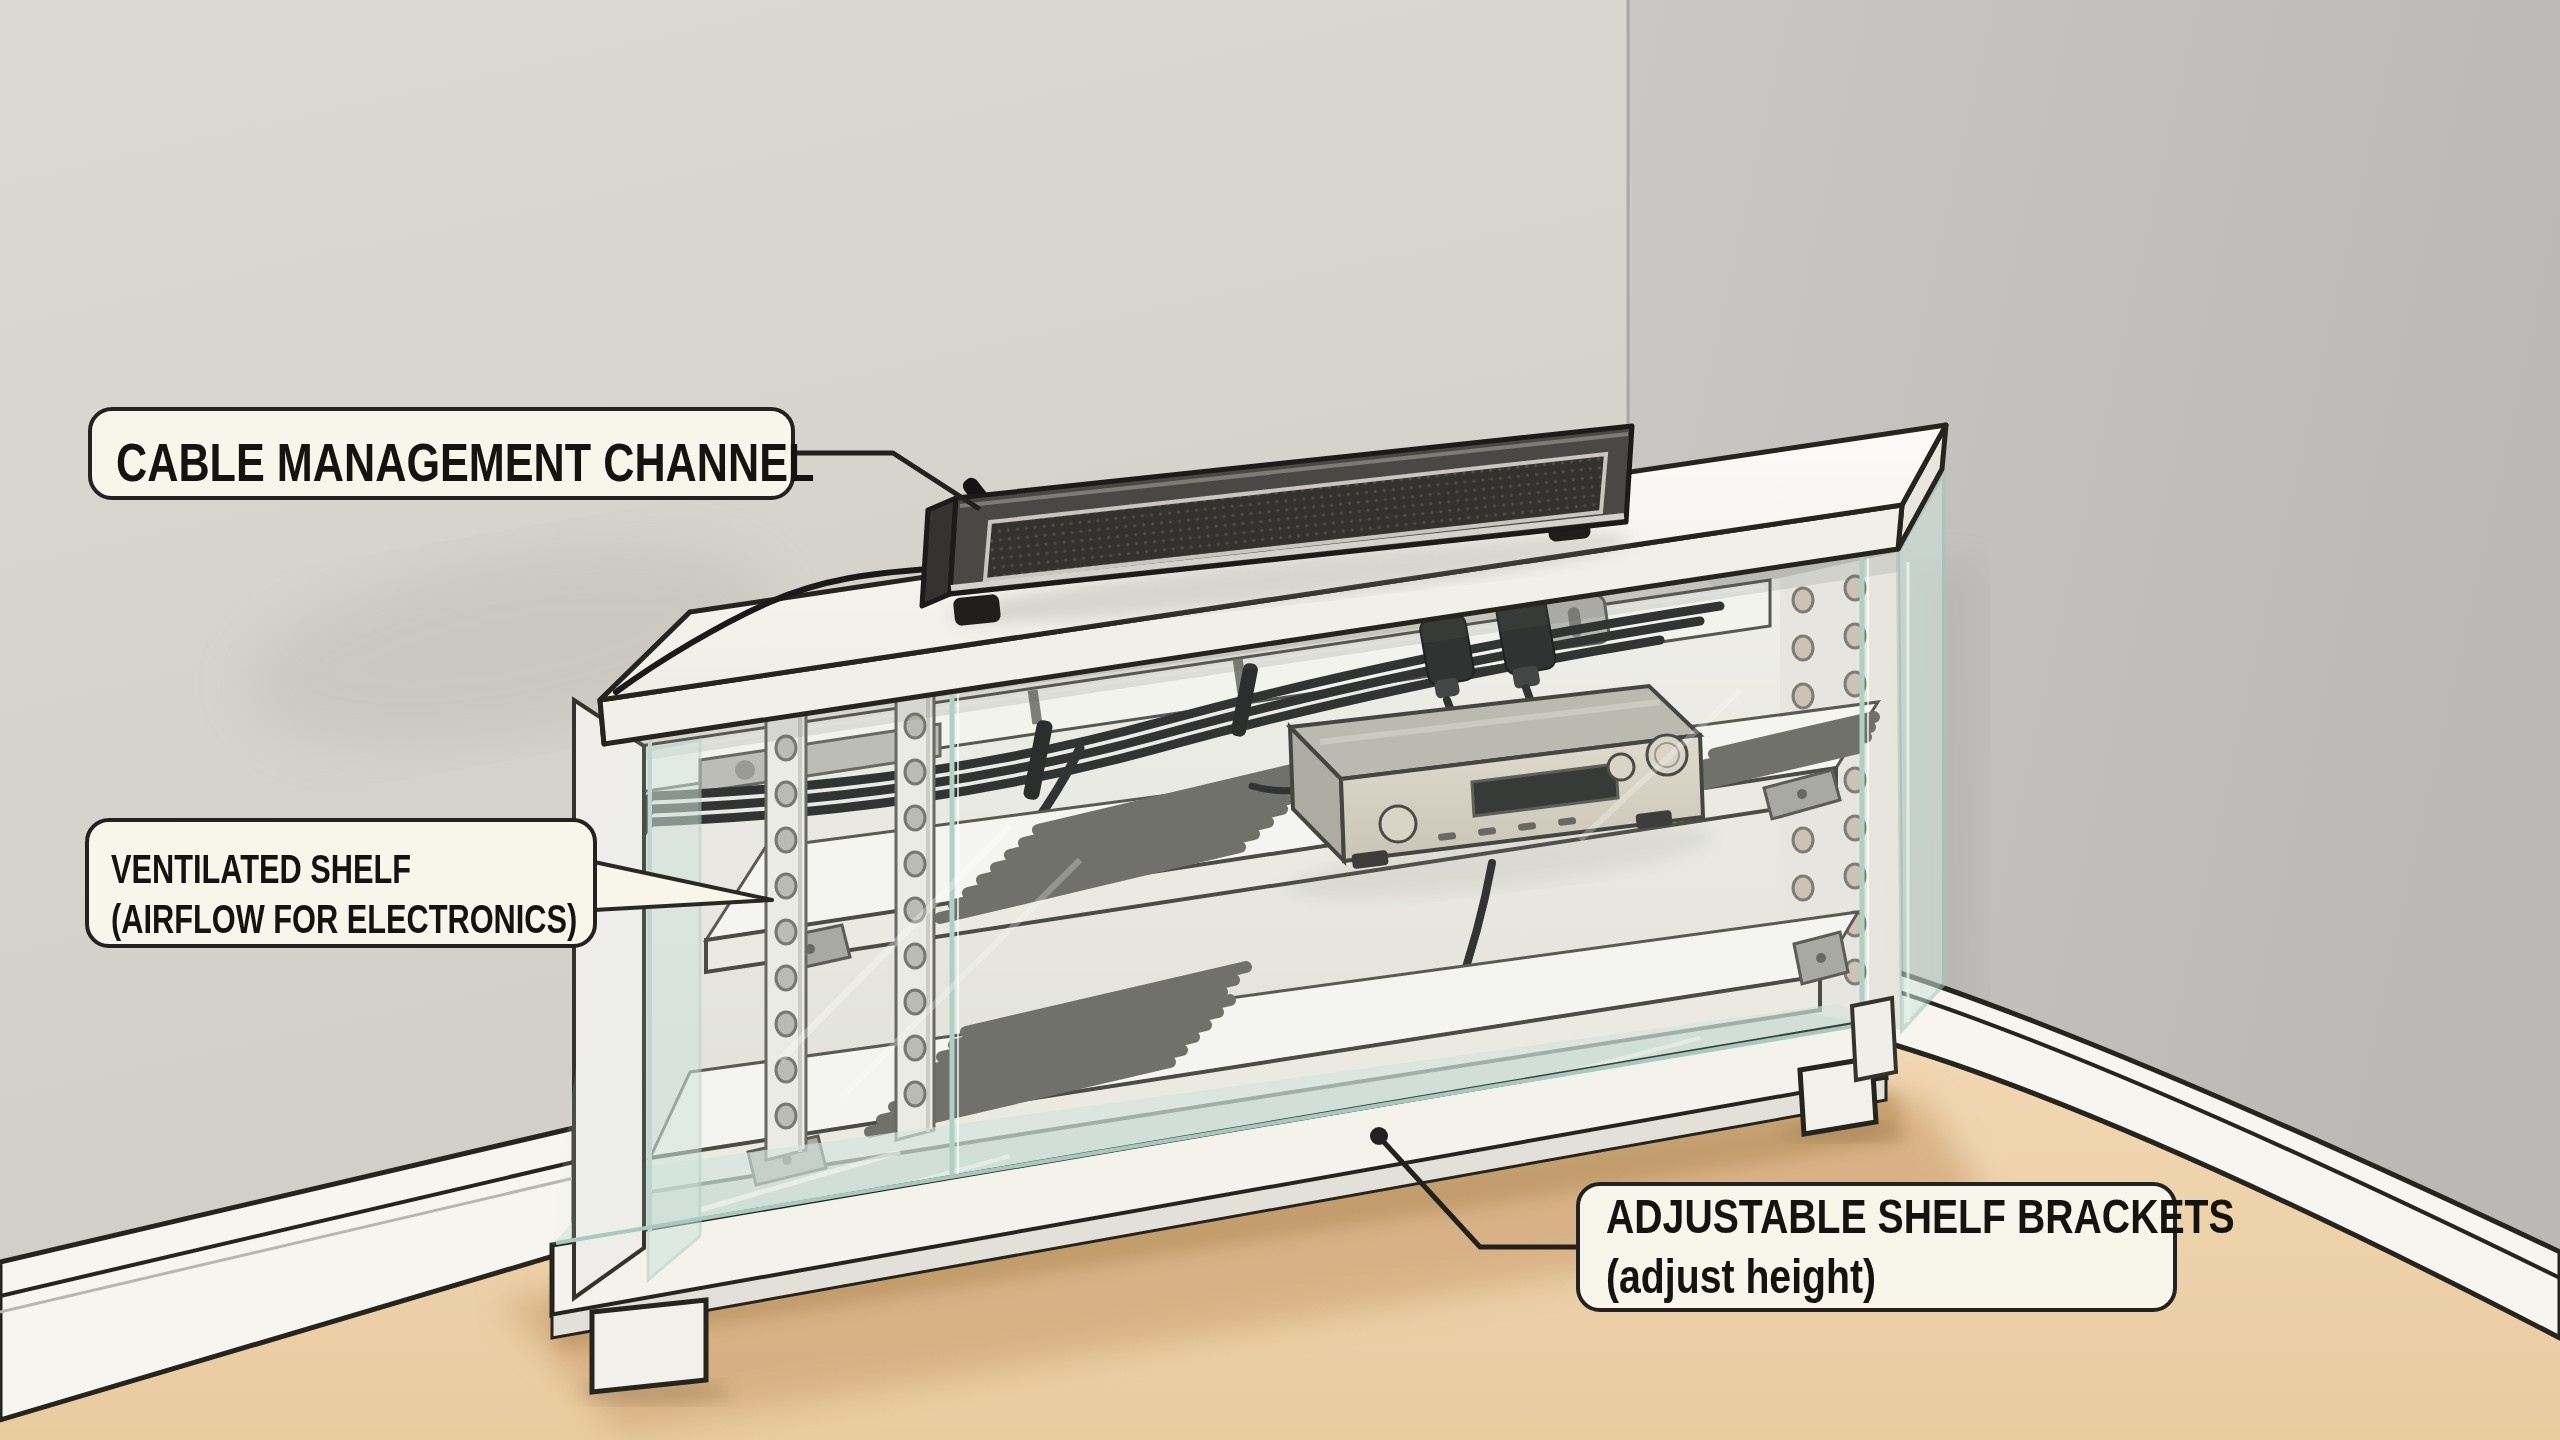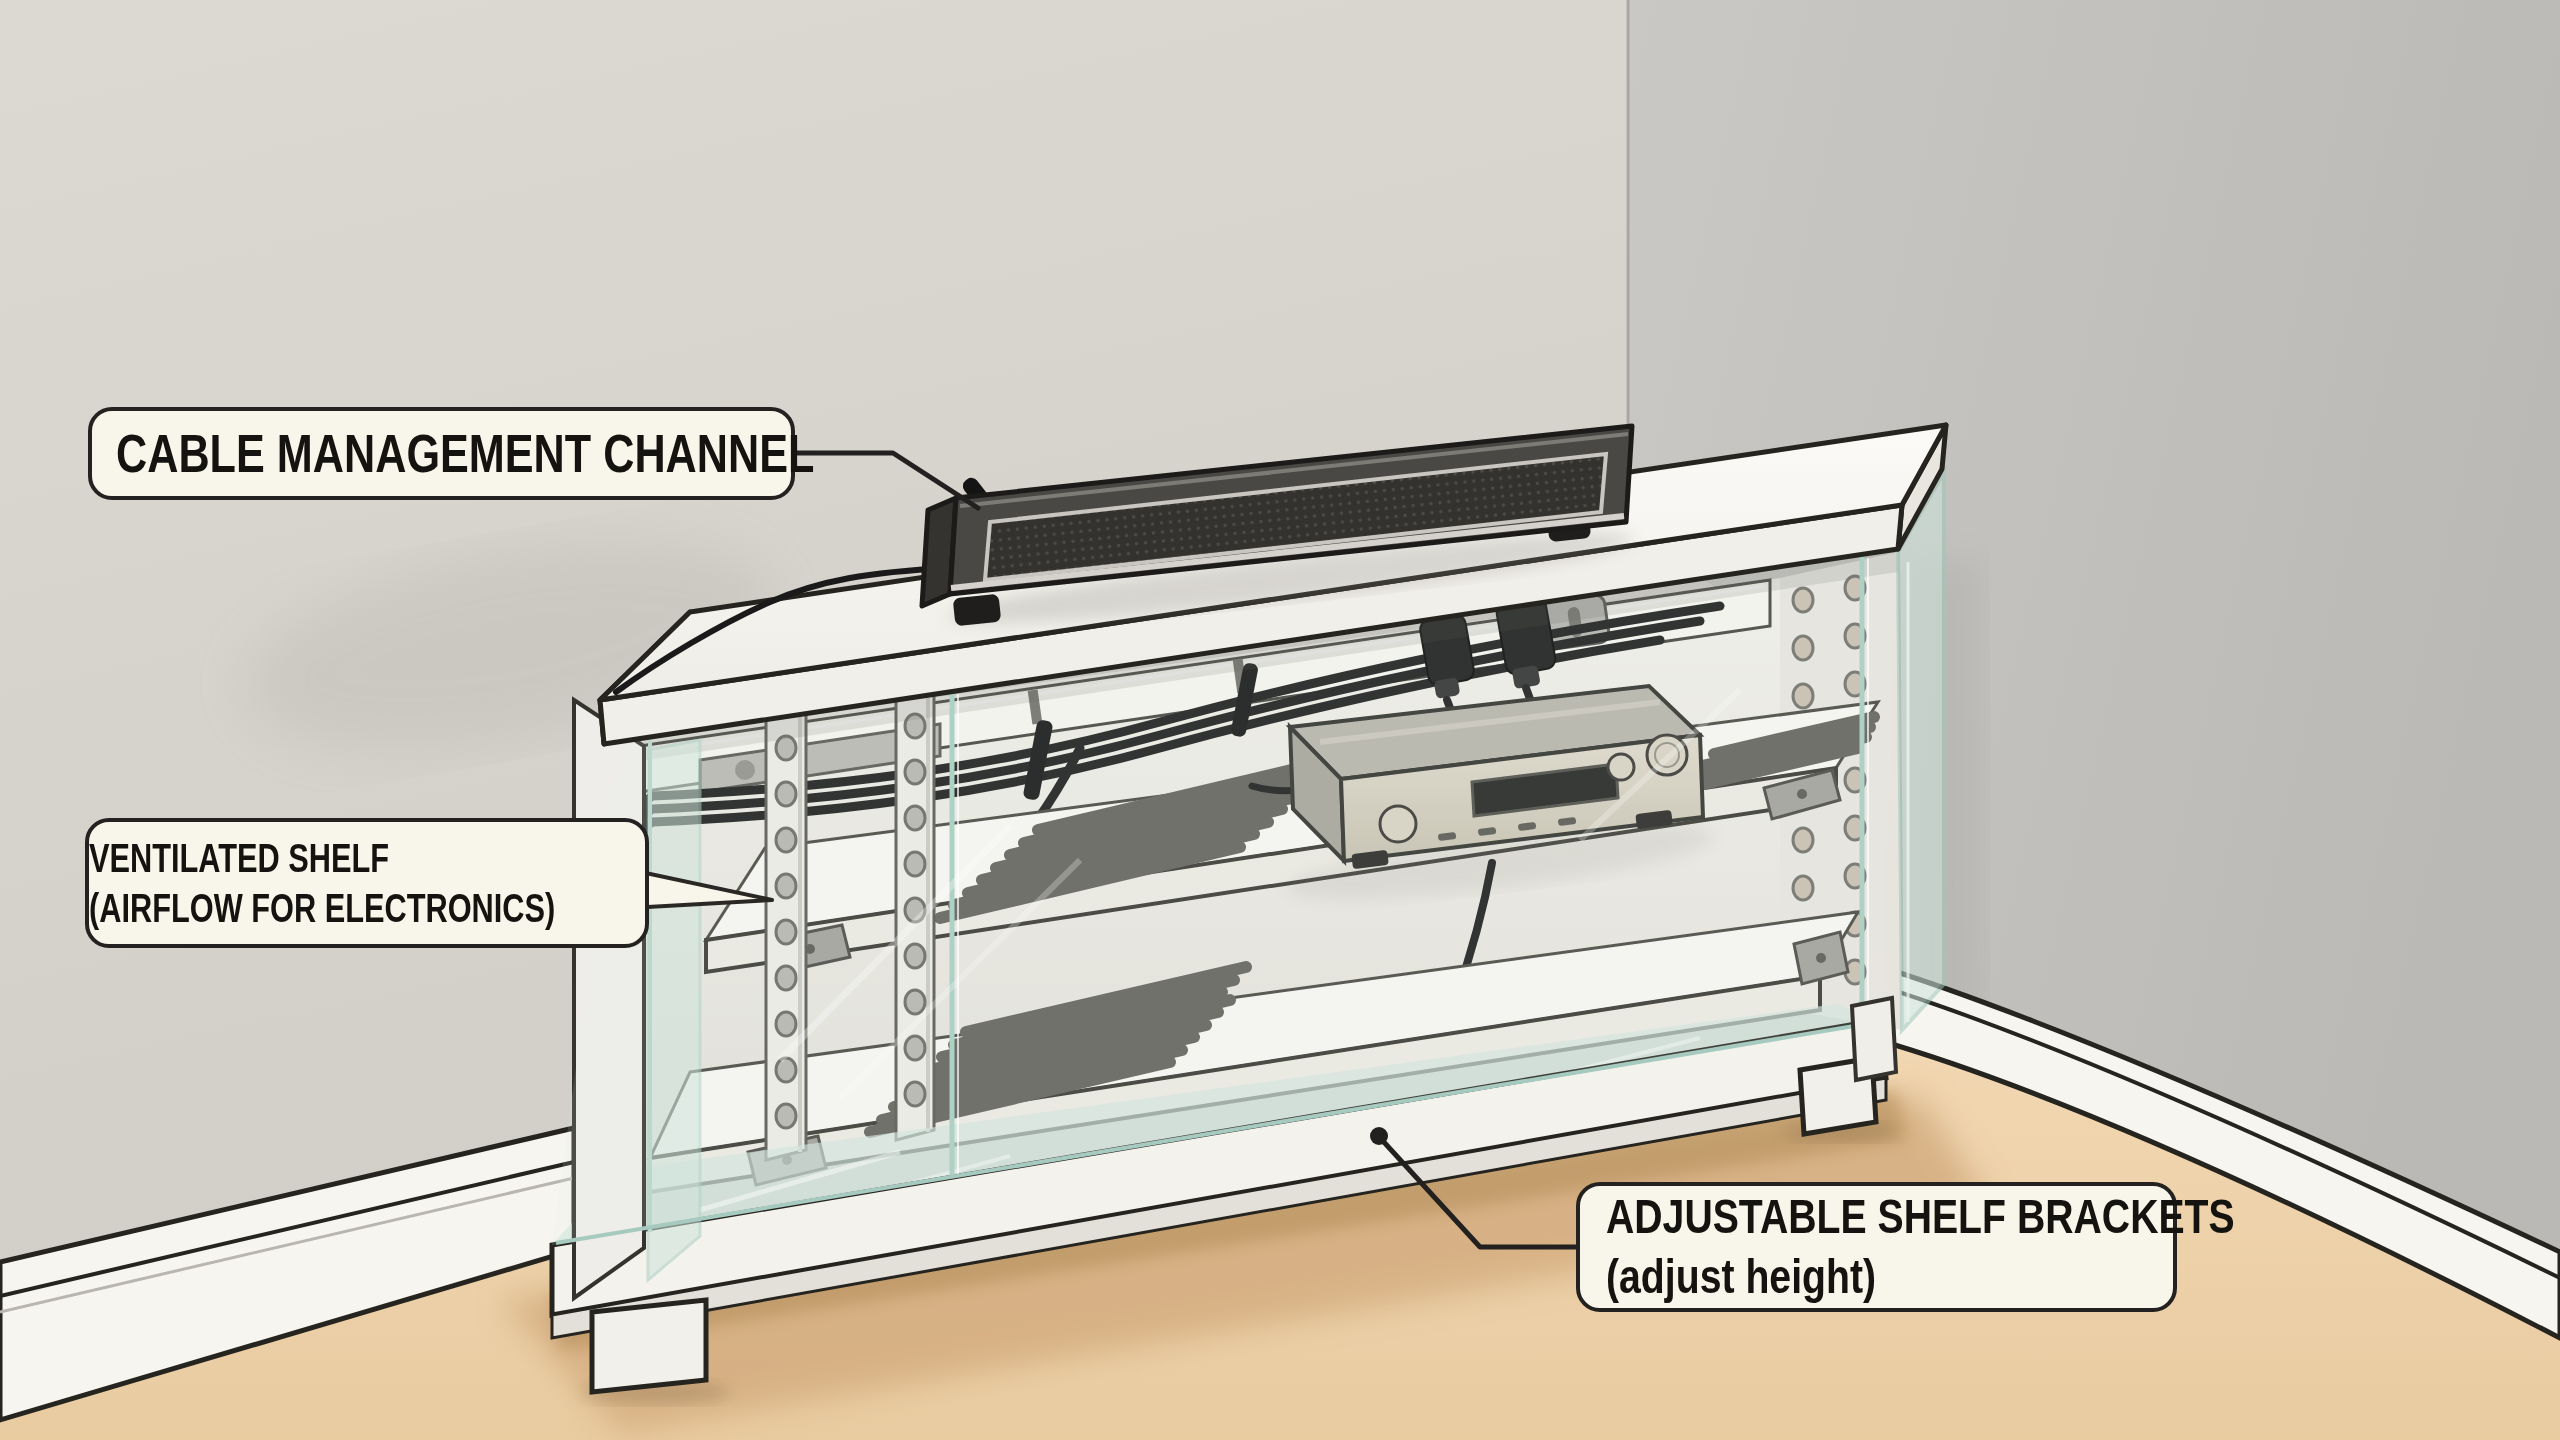--- a/index.html
+++ b/index.html
@@ -5,23 +5,23 @@
   html,body{margin:0;padding:0;background:#d6d3cd;}
   body{width:2560px;height:1440px;overflow:hidden;font-family:"Liberation Sans",sans-serif;}
   #stage{position:relative;width:2560px;height:1440px;}
   #scene{position:absolute;left:0;top:0;width:2560px;height:1440px;}
   .callout{
     position:absolute;box-sizing:border-box;z-index:3;
     background:#f8f5ea;border:4px solid #232220;border-radius:24px;
     color:#14130f;font-weight:700;display:flex;flex-direction:column;justify-content:center;
   }
   .callout .tx{display:inline-block;transform-origin:left center;white-space:nowrap;line-height:1.22;}
-  #label-cable{left:88px;top:407px;width:707px;height:93px;padding-left:24px;font-size:54px;}
+  #label-cable{left:88px;top:407px;width:707px;height:93px;padding-left:24px;font-size:54px;justify-content:flex-end;}
   #label-cable .tx{transform:scaleX(.80);}
-  #label-shelf{left:85px;top:818px;width:564px;height:130px;font-size:41px;}
+  #label-shelf{left:85px;top:818px;width:512px;height:130px;padding-left:22px;font-size:41px;justify-content:flex-end;}
   #label-shelf .tx{transform:scaleX(.75);}
   #label-brackets{left:1576px;top:1182px;width:601px;height:130px;padding-left:26px;font-size:49px;}
   #label-brackets .tx{transform:scaleX(.80);}
 </style>
 </head>
 <body>
 
 <div id="stage">
 <svg id="scene" viewBox="0 0 2560 1440" xmlns="http://www.w3.org/2000/svg">
   <defs>

